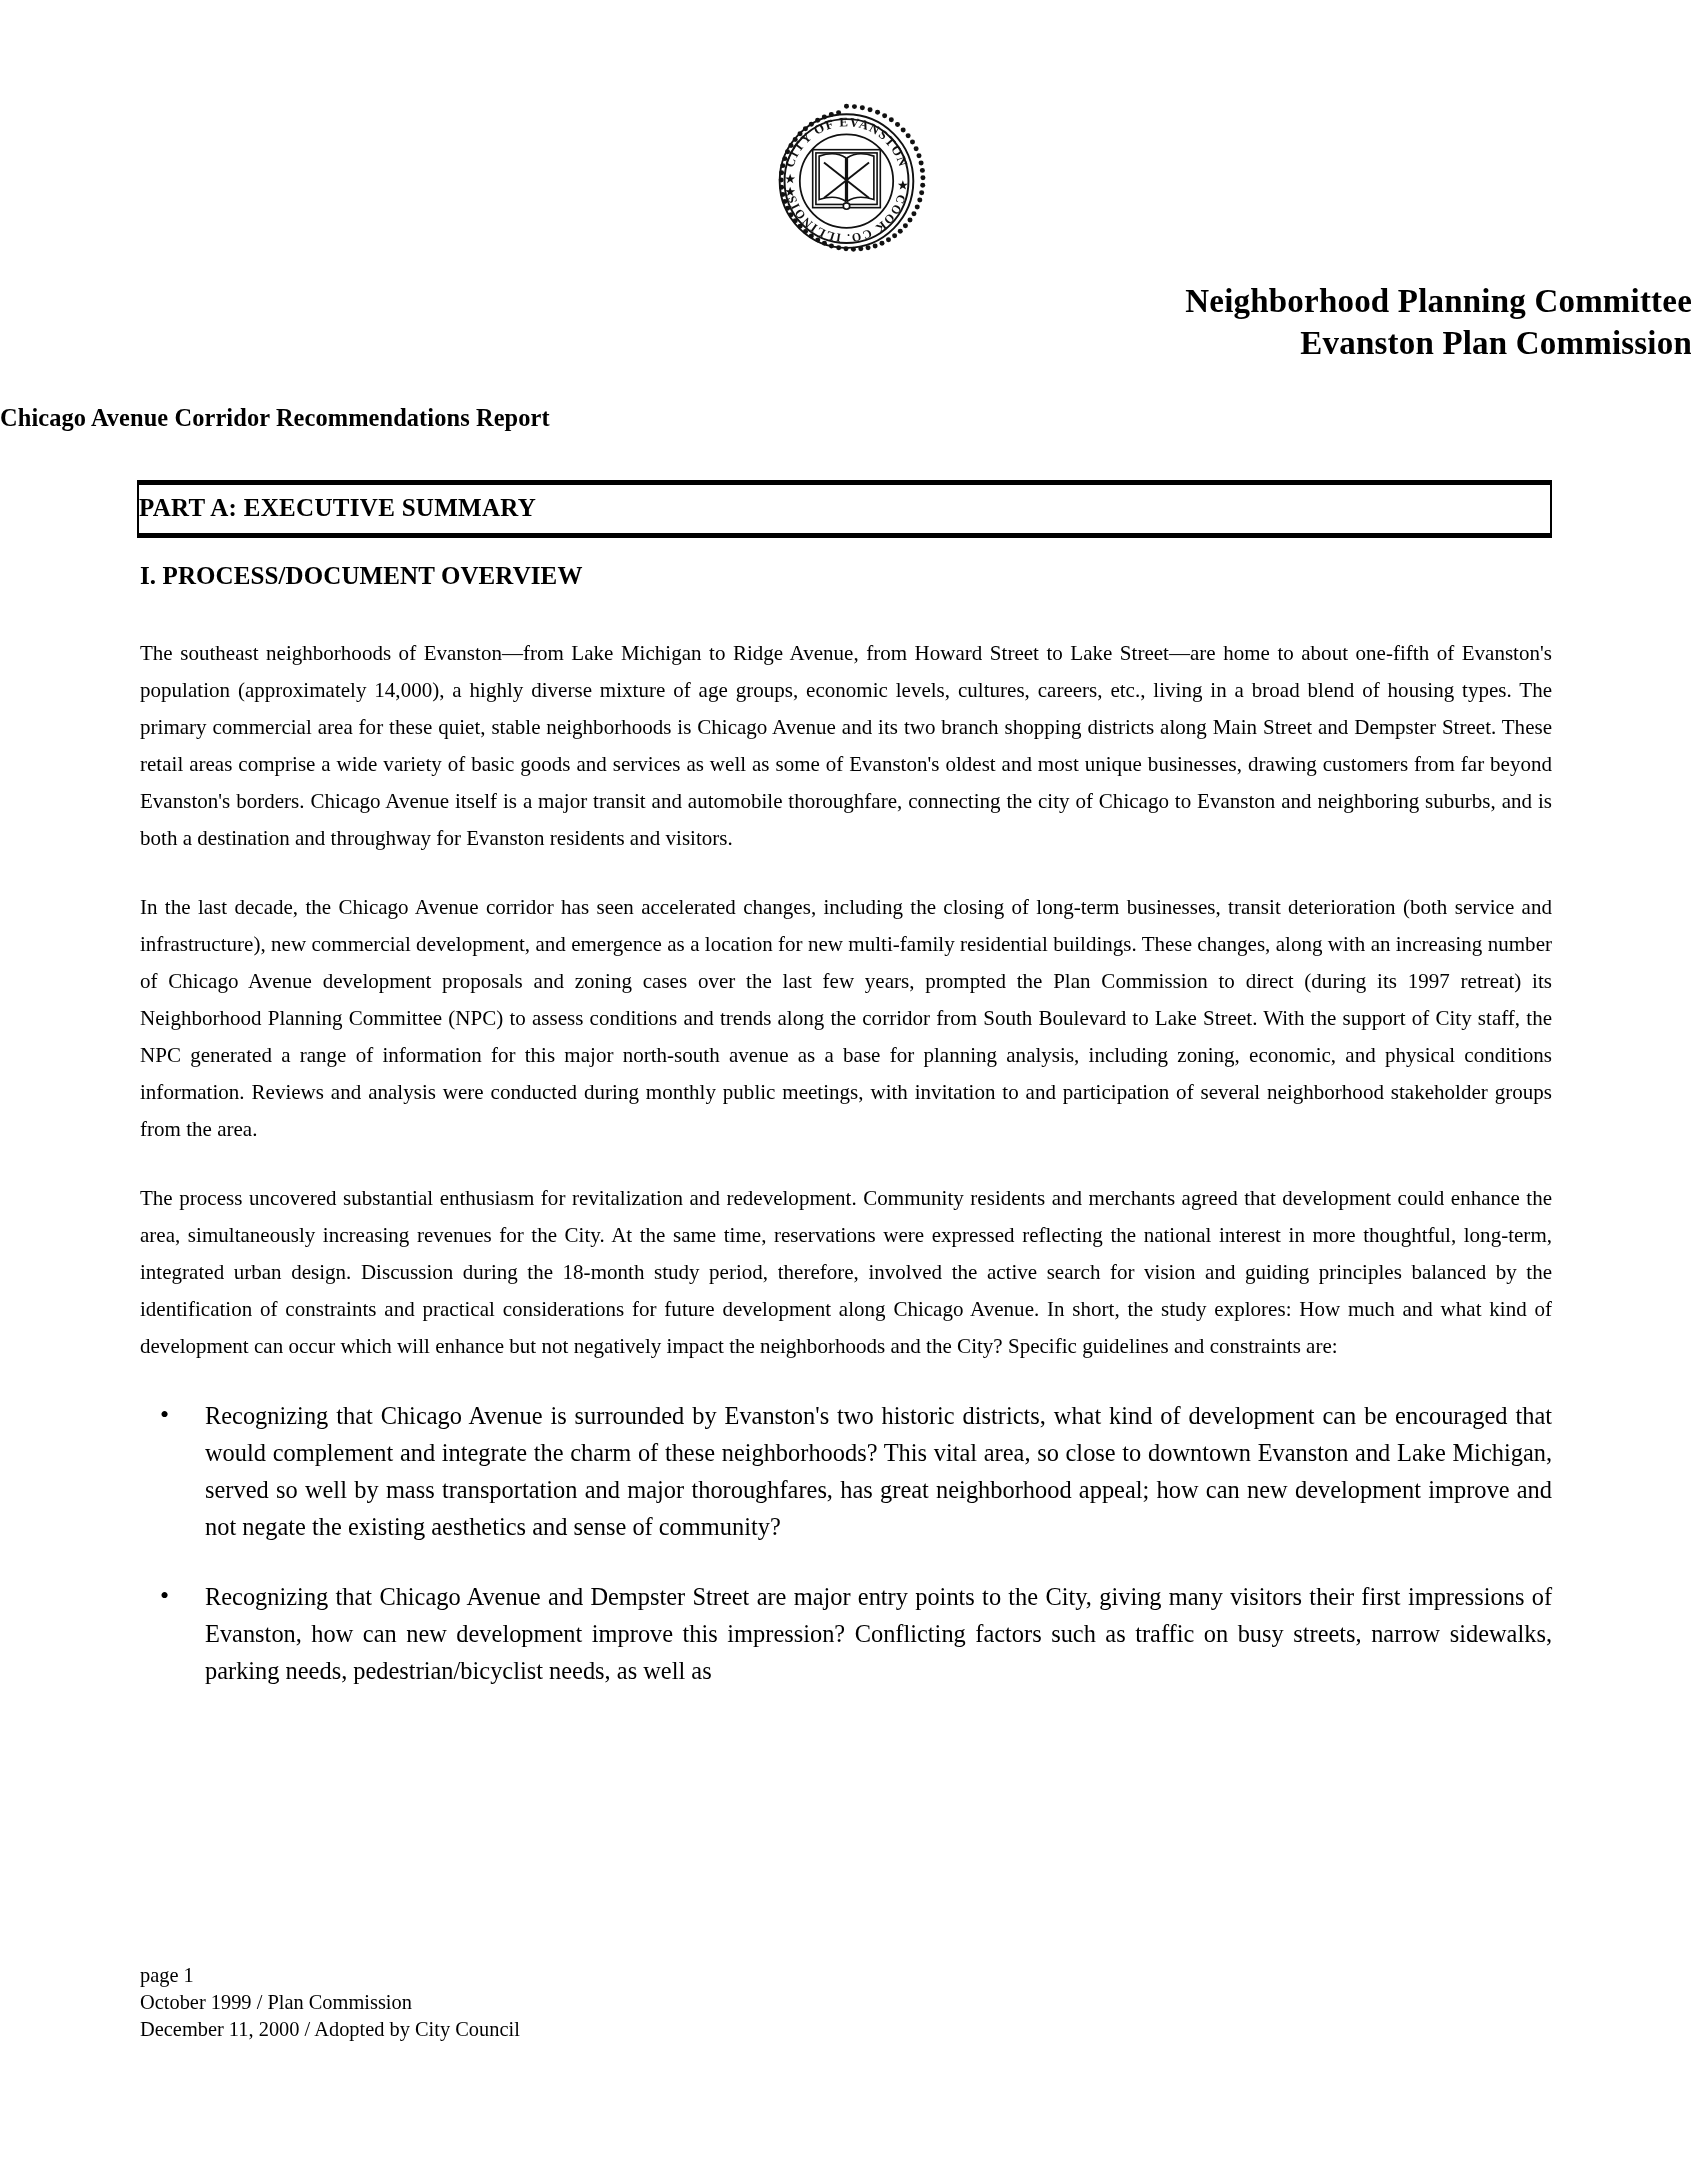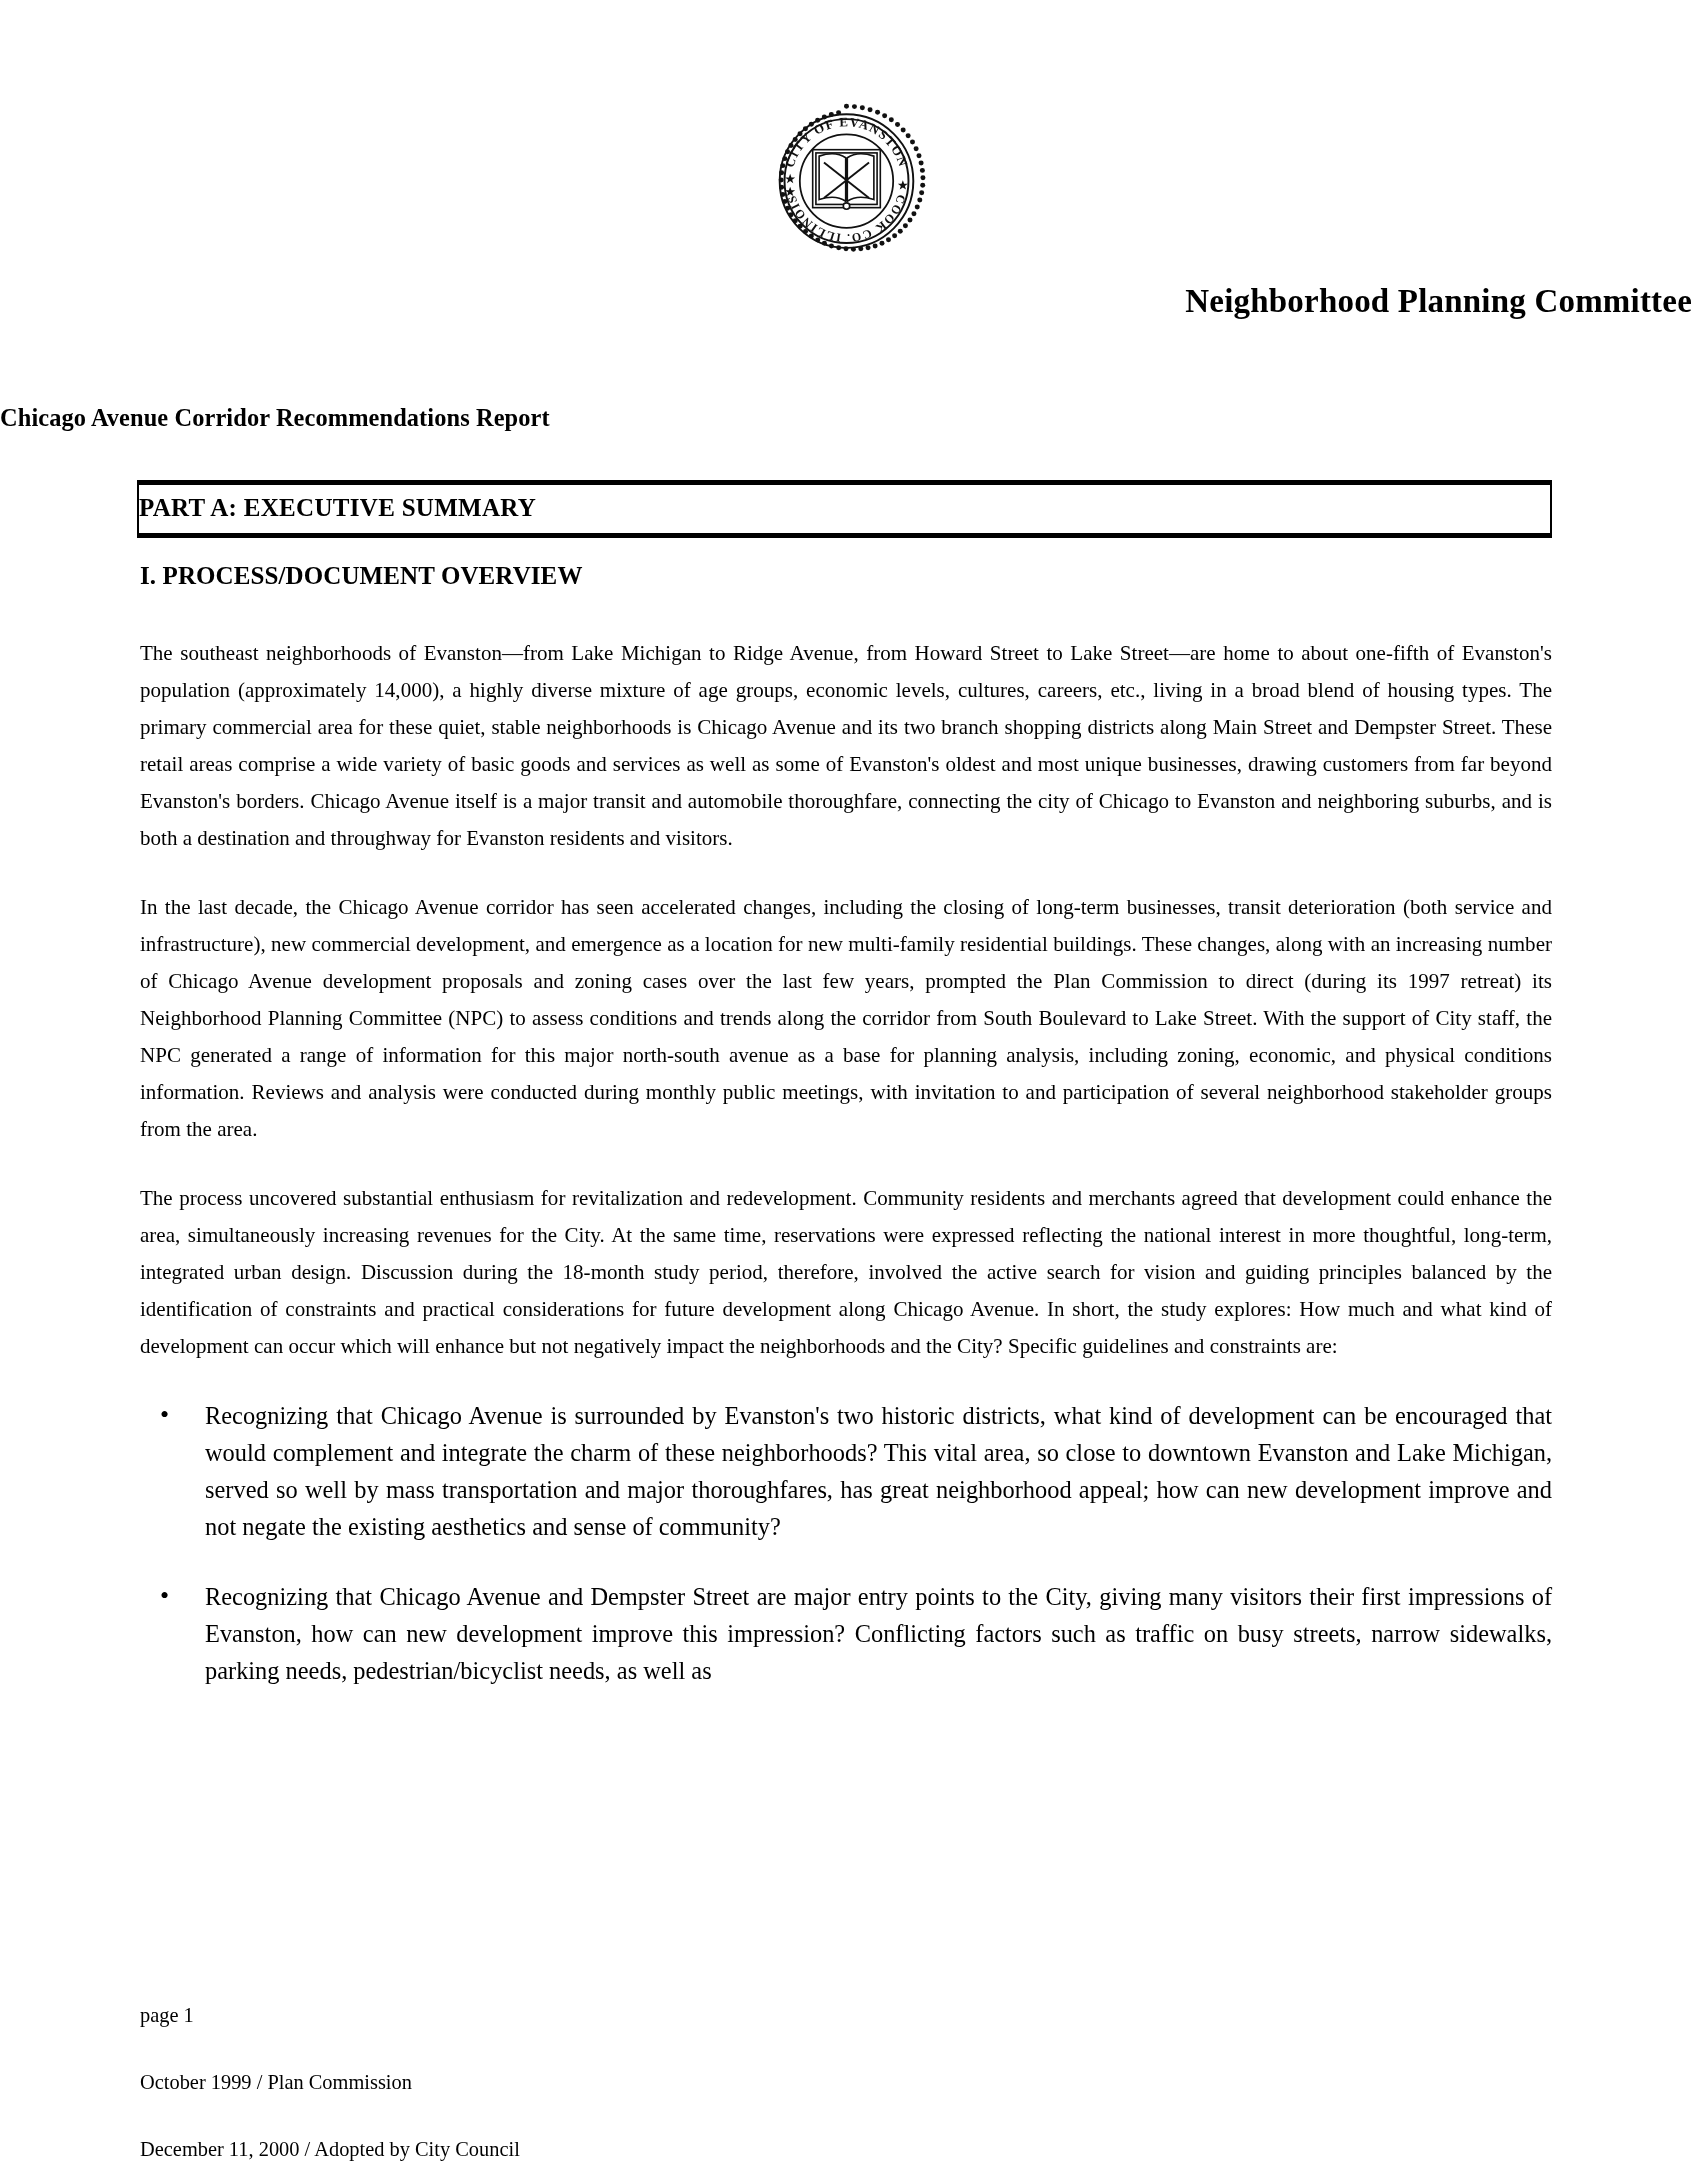--- a/index.html
+++ b/index.html
@@ -131,21 +131,21 @@
   }
 
   
   .footer {
     position: absolute;
     top: 1962px;
     left: 140px;
     font-size: 20.4px;
     line-height: 27px;
   }
-  .footer div { white-space: nowrap; margin-top: 40px; }
+  .footer div { white-space: nowrap; }
 </style>
 </head>
 <body>
 
 <div class="page">
 
   <div class="seal-wrap">
     <svg class="seal" viewBox="0 0 200 200">
 
       <g fill="#111">
@@ -241,20 +241,21 @@
 
         <line x1="72" y1="74" x2="128" y2="118" stroke-width="2.4"></line>
         <line x1="128" y1="74" x2="72" y2="118" stroke-width="2.4"></line>
         <circle cx="100" cy="128" r="4" fill="#fff"></circle>
       </g>
     </svg>
   </div>
 
   <div class="title-block">
     <div class="title-line">Neighborhood Planning Committee</div>
+    <div class="title-line">Evanston Plan Commission</div>
   </div>
   <div class="subtitle">Chicago Avenue Corridor Recommendations Report</div>
 
   <div class="part-banner">
     <span class="part-banner-text">PART A: EXECUTIVE SUMMARY</span>
   </div>
 
   <div class="section-heading">I. PROCESS/DOCUMENT OVERVIEW</div>
 
   <div class="body-area">

